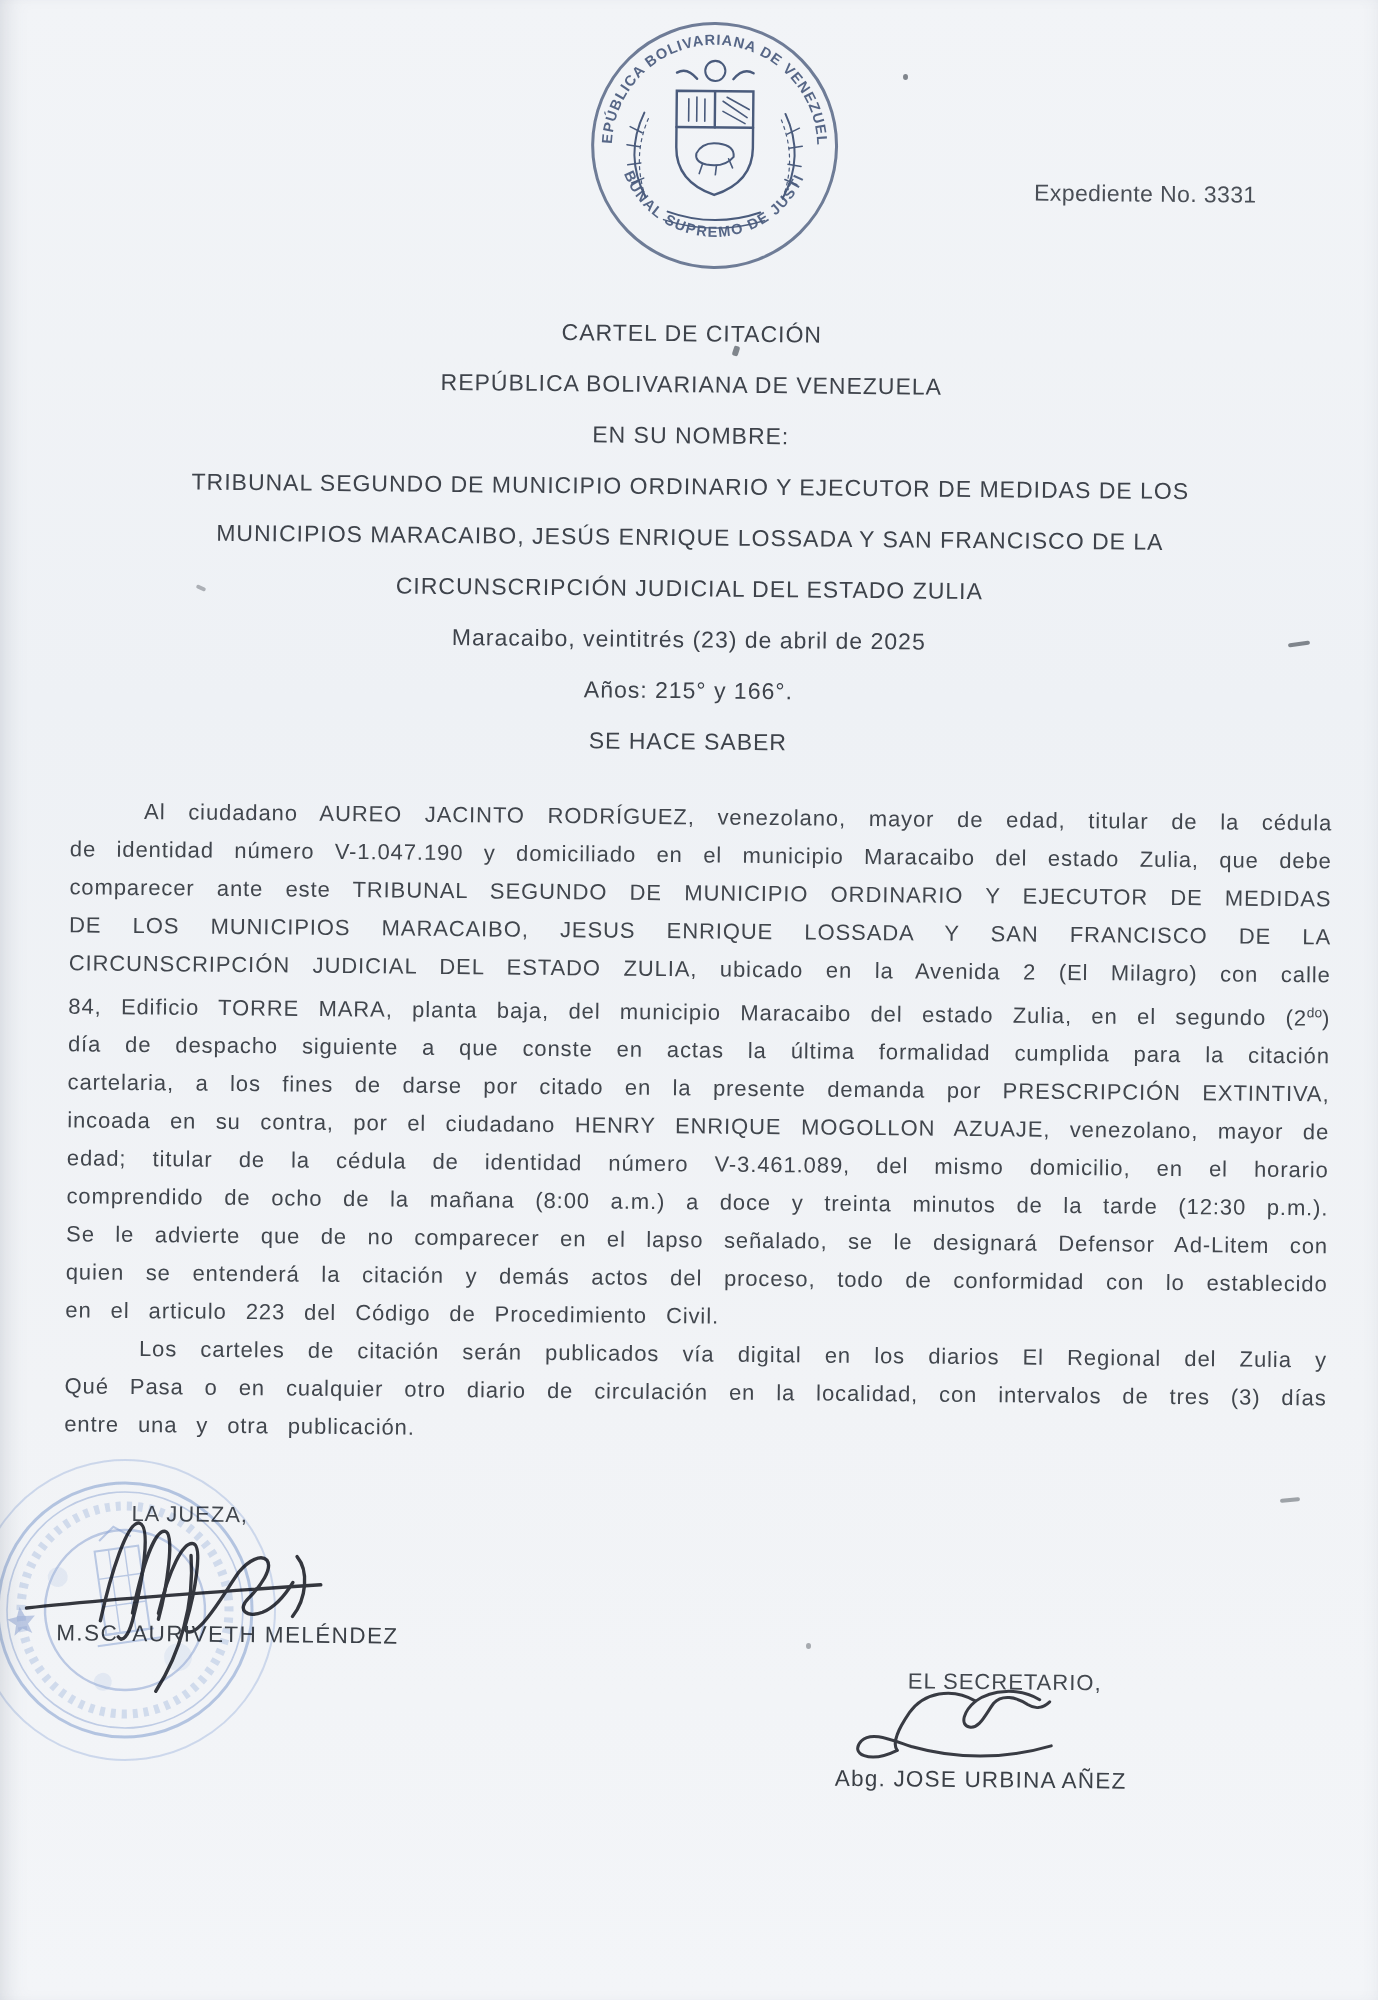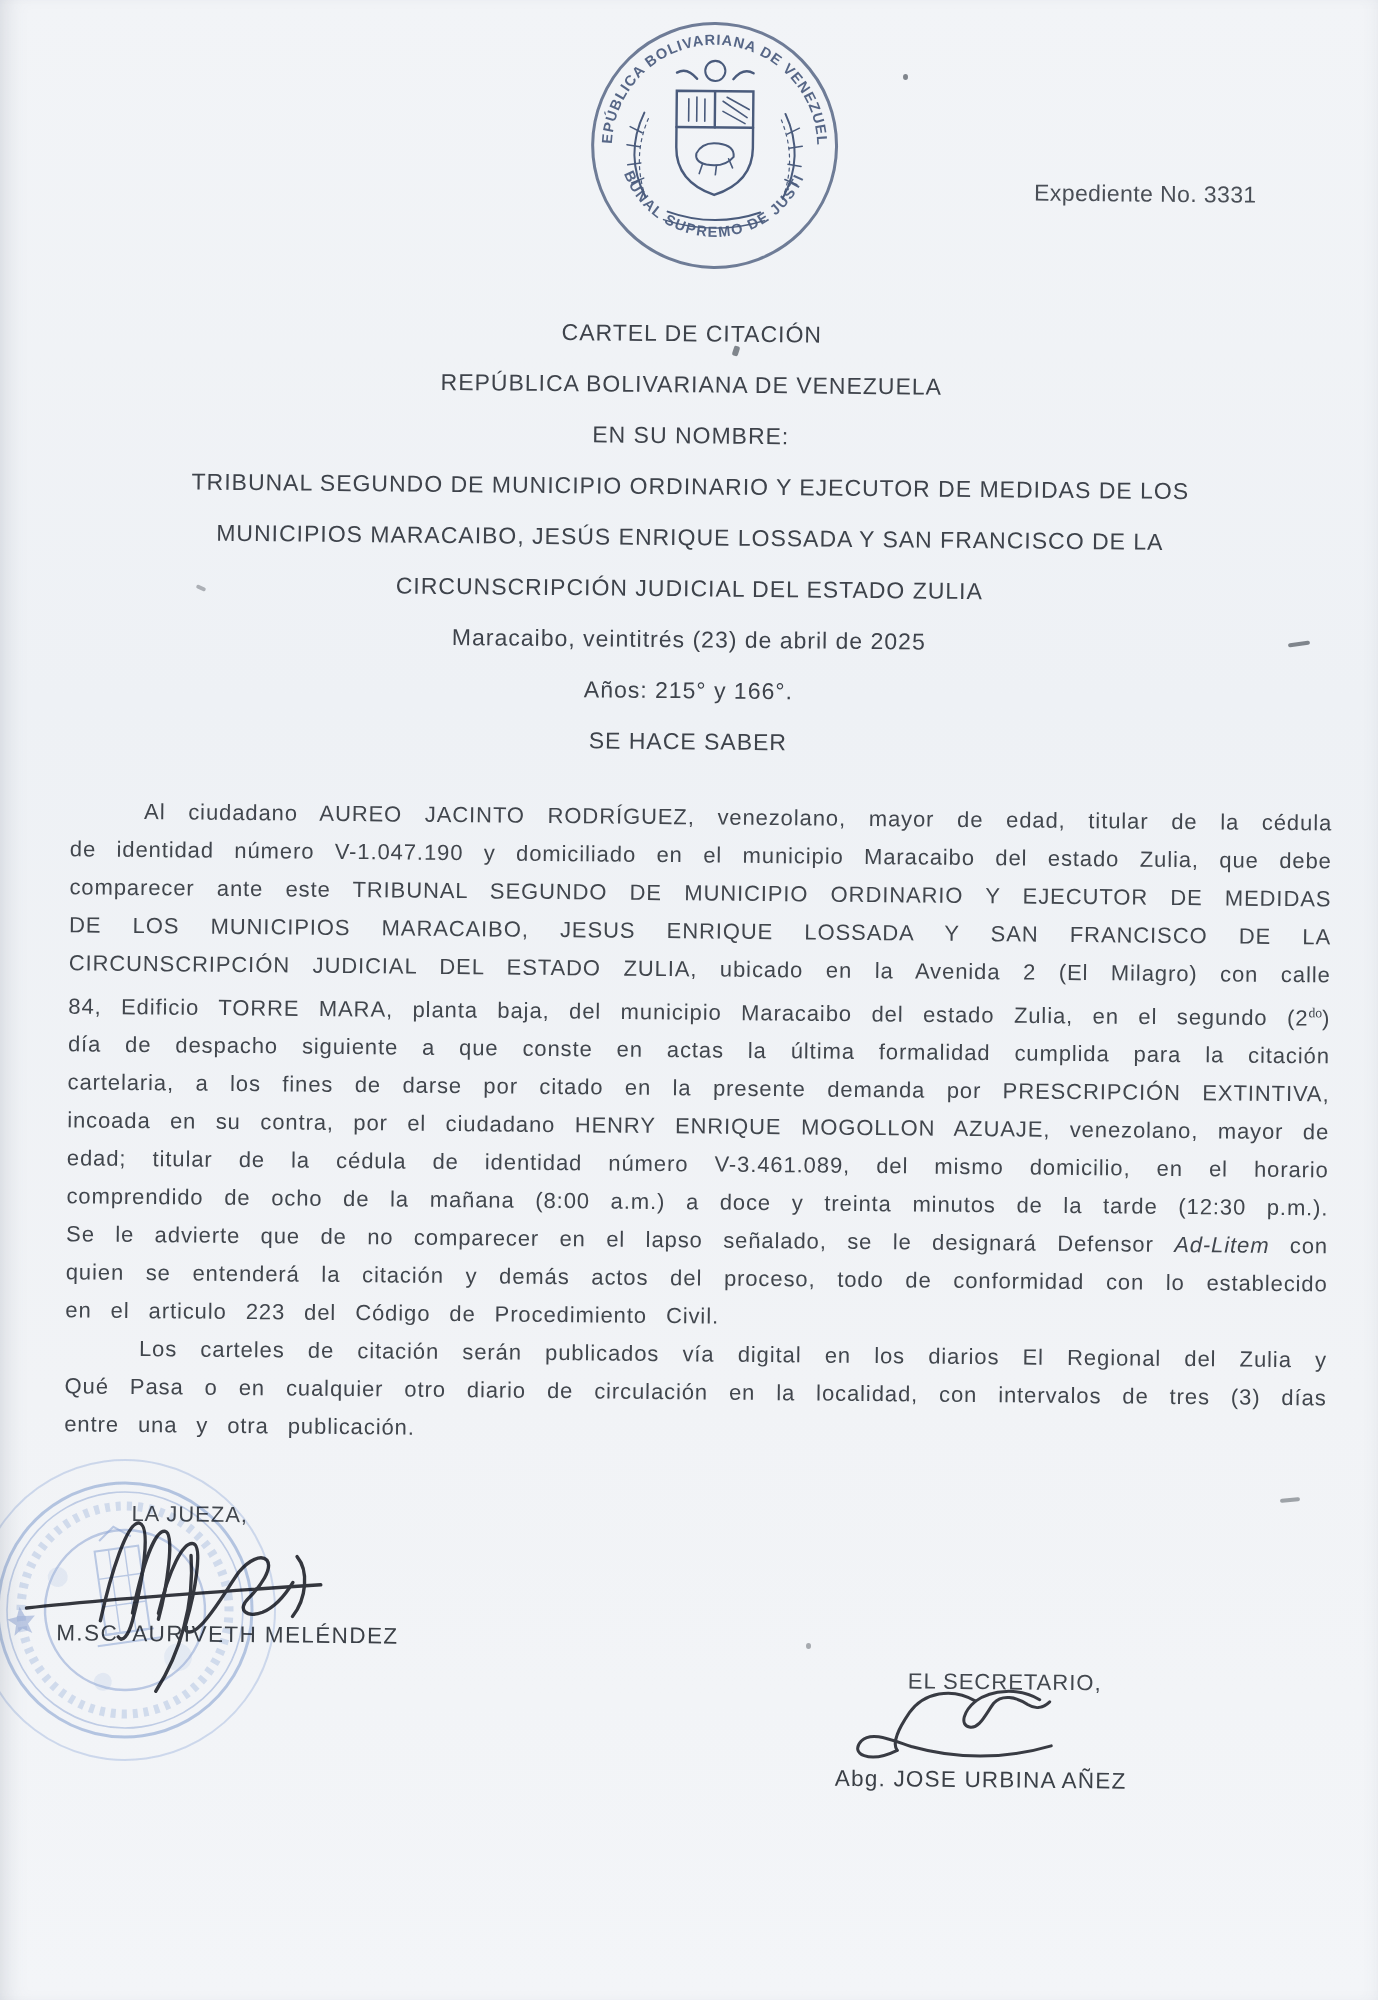--- a/index.html
+++ b/index.html
@@ -17,22 +17,22 @@
   .seal{position:absolute;left:585px;top:14px;width:262px;height:262px;}
   .expediente{position:absolute;left:1036px;top:176px;font-size:23px;letter-spacing:.4px;color:#4a4f57;}
 
   .header{position:absolute;left:50px;top:308px;width:1290px;text-align:center;}
   .header .hline{font-size:23px;line-height:51px;letter-spacing:1px;color:#3e434b;white-space:nowrap;}
 
   .bodytext{position:absolute;left:78px;top:798px;width:1262px;
     font-size:22px;line-height:38px;letter-spacing:.9px;word-spacing:12px;
     text-align:justify;color:#41464d;}
   .bodytext p{margin:0;text-indent:74px;}
-  .it{font-style:italic;}
-  .sup{vertical-align:super;font-size:.62em;letter-spacing:0;font-family:Liberation Serif, serif;}
+  .it{}
+  .sup{vertical-align:super;font-size:.62em;letter-spacing:0;}
 
   .judge-title{position:absolute;left:146px;top:1506px;font-size:22px;letter-spacing:1px;}
   .judge-name{position:absolute;left:72px;top:1626px;font-size:22.5px;letter-spacing:1.4px;color:#3b4047;}
   .judge-sig{position:absolute;left:28px;top:1496px;width:430px;height:230px;}
 
   .sec-title{position:absolute;left:924px;top:1666px;font-size:22px;letter-spacing:1px;}
   .sec-name{position:absolute;left:852px;top:1764px;font-size:22.5px;letter-spacing:1.2px;color:#3b4047;}
   .sec-sig{position:absolute;left:828px;top:1668px;width:262px;height:112px;}
 
   .stamp{position:absolute;left:-57px;top:1428px;width:364px;height:364px;

